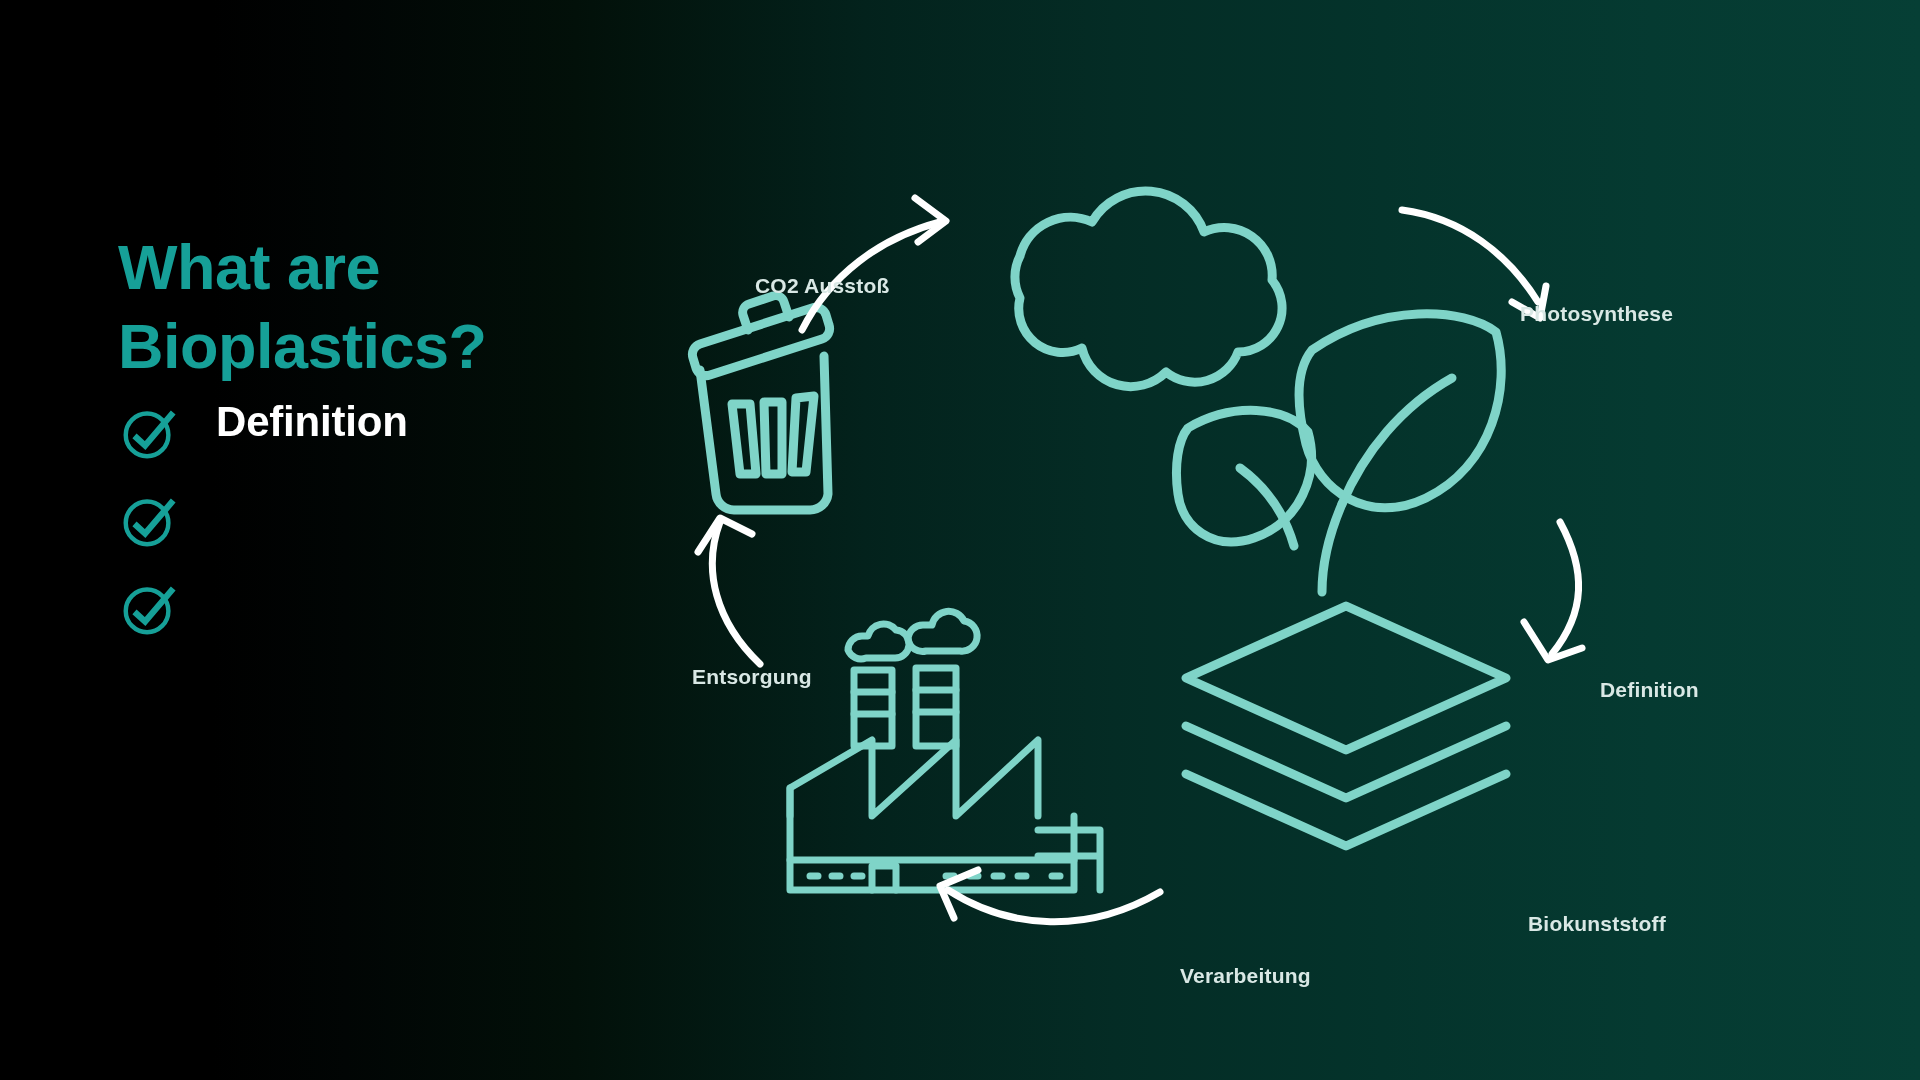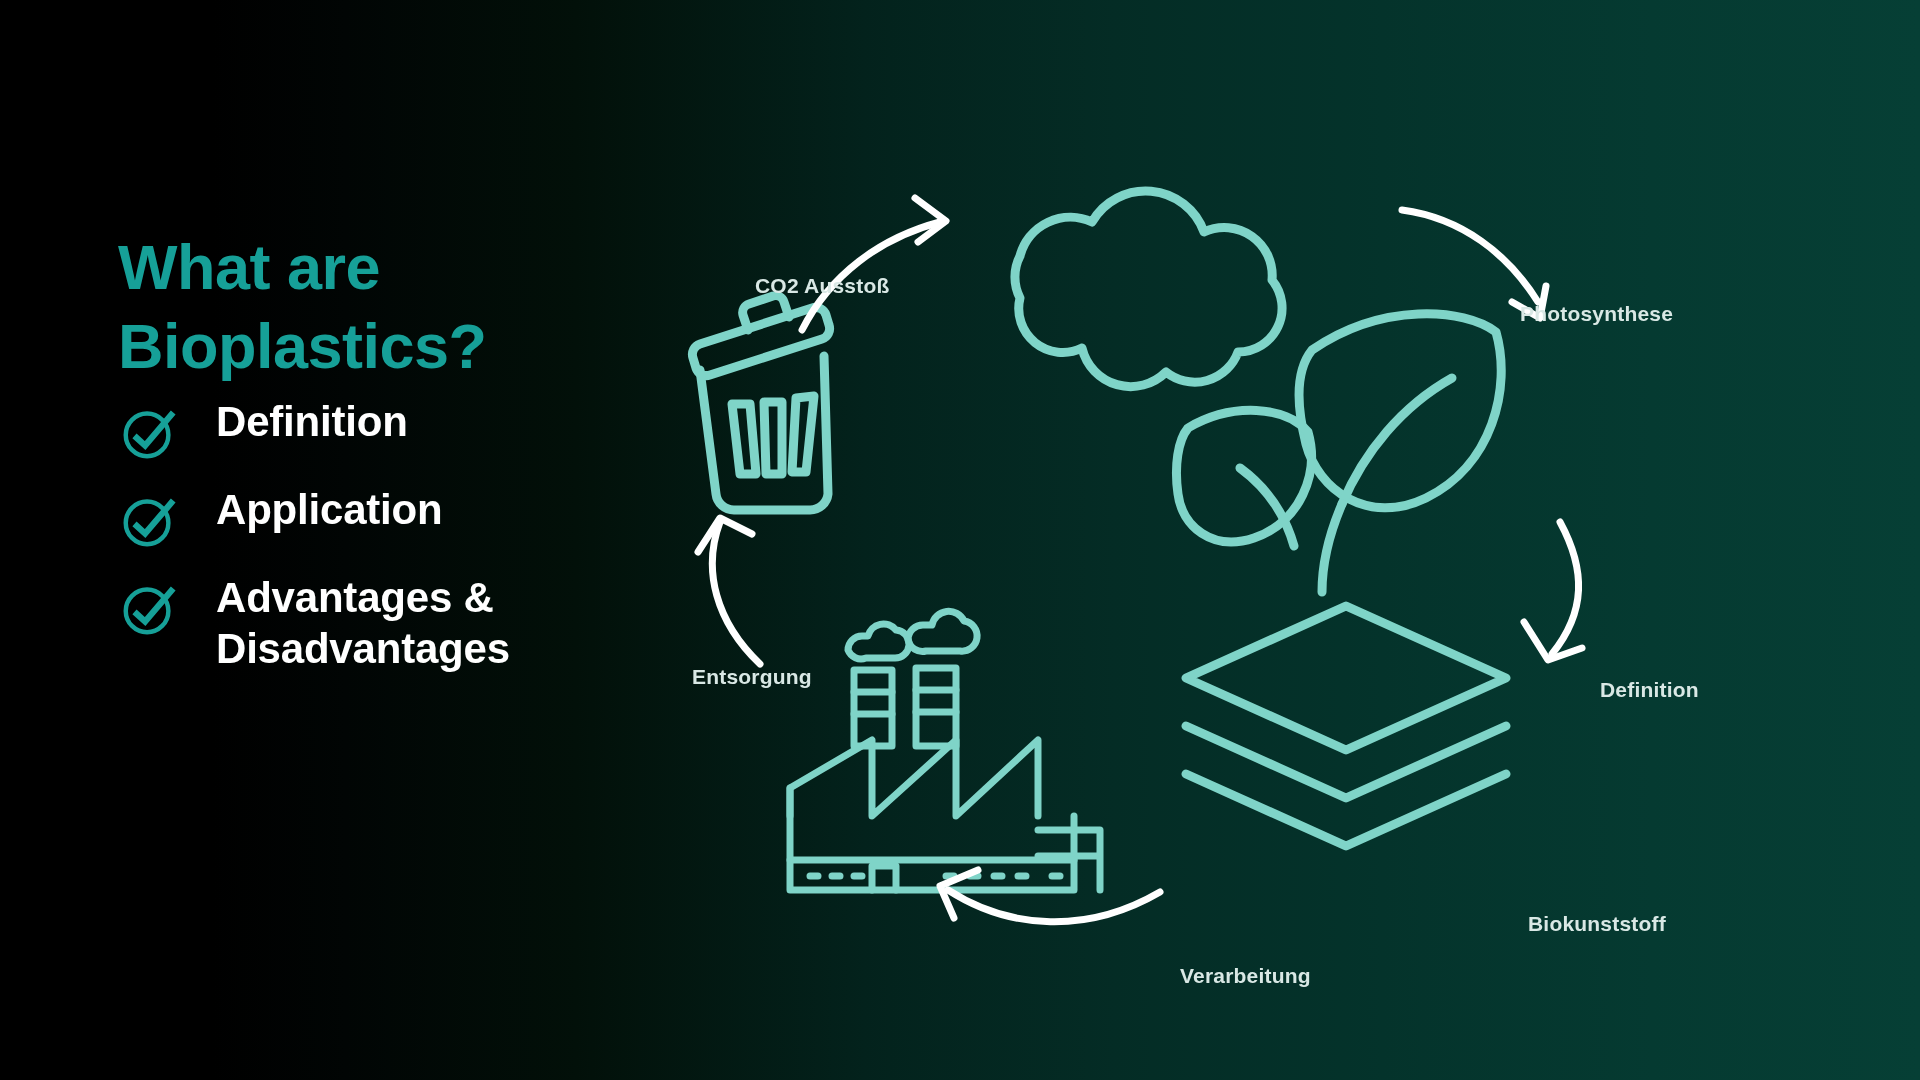--- a/index.html
+++ b/index.html
@@ -127,31 +127,29 @@
         <span class="bullet-label">Definition</span>
       </li>
 
       <li class="bullet-row">
         <span class="bullet-icon">
           <svg viewBox="0 0 64 64" width="62" height="62" aria-hidden="true">
             <circle cx="30" cy="36" r="22" fill="none" stroke="#16a098" stroke-width="4.6"></circle>
             <path d="M17 37 L28 47 L57 13" fill="none" stroke="#16a098" stroke-width="6.4" stroke-linecap="butt" stroke-linejoin="miter"></path>
           </svg>
         </span>
-        <span class="bullet-label">Application</span>
       </li>
 
       <li class="bullet-row">
         <span class="bullet-icon">
           <svg viewBox="0 0 64 64" width="62" height="62" aria-hidden="true">
             <circle cx="30" cy="36" r="22" fill="none" stroke="#16a098" stroke-width="4.6"></circle>
             <path d="M17 37 L28 47 L57 13" fill="none" stroke="#16a098" stroke-width="6.4" stroke-linecap="butt" stroke-linejoin="miter"></path>
           </svg>
         </span>
-        <span class="bullet-label">Advantages &amp; Disadvantages</span>
       </li>
 
     </ul>
   </div>
 
   <div id="cycle">
 
     <svg id="cycle-svg" viewBox="0 0 1270 940">
       <defs>
         <style>

